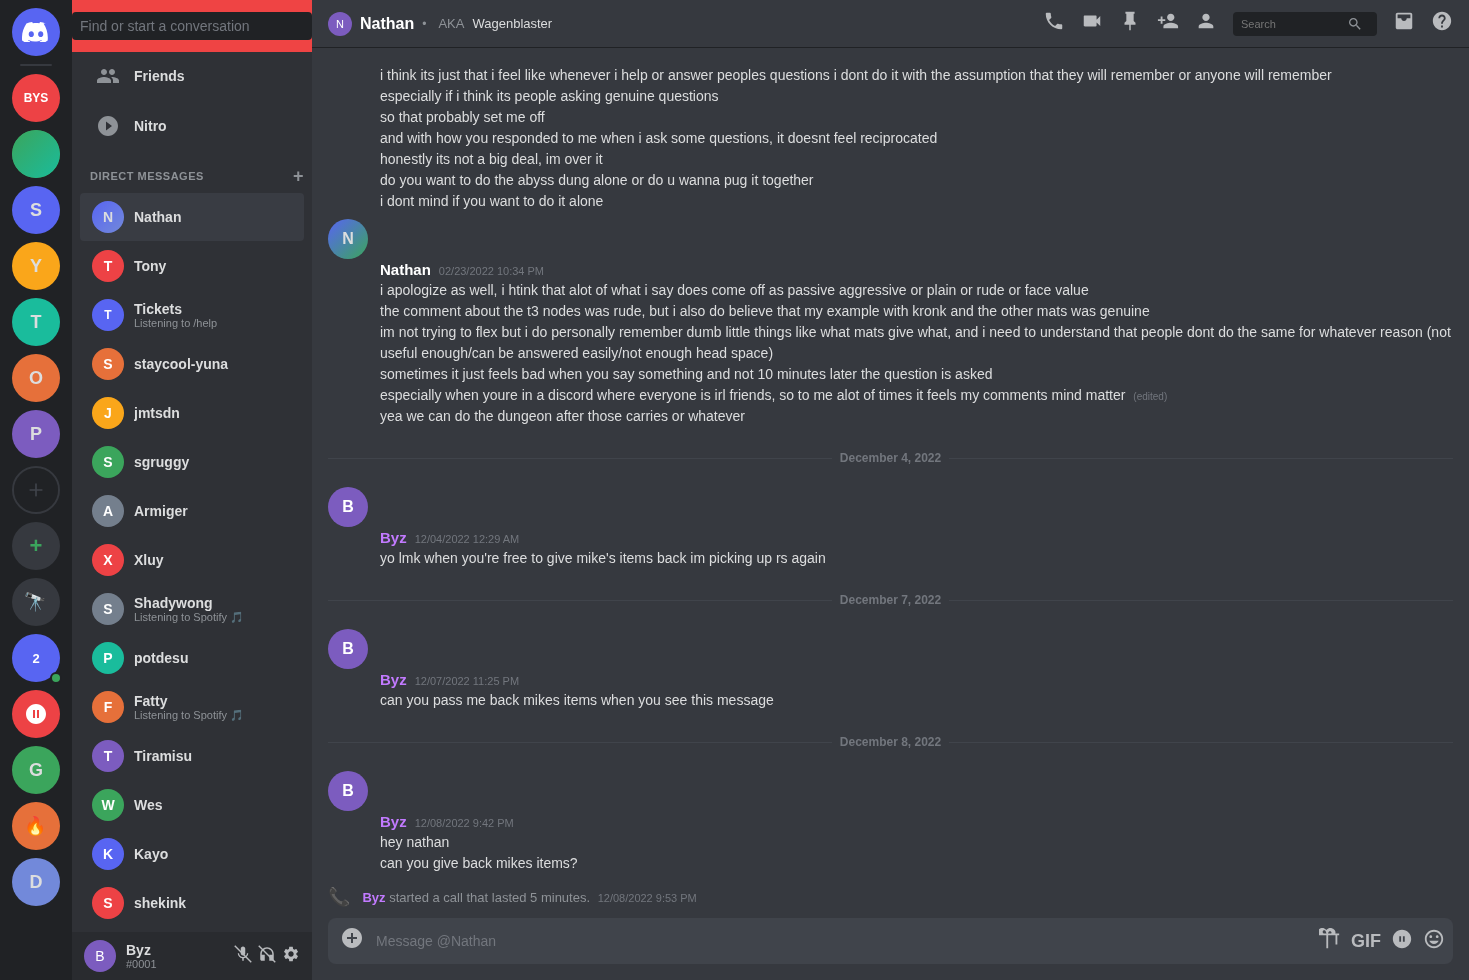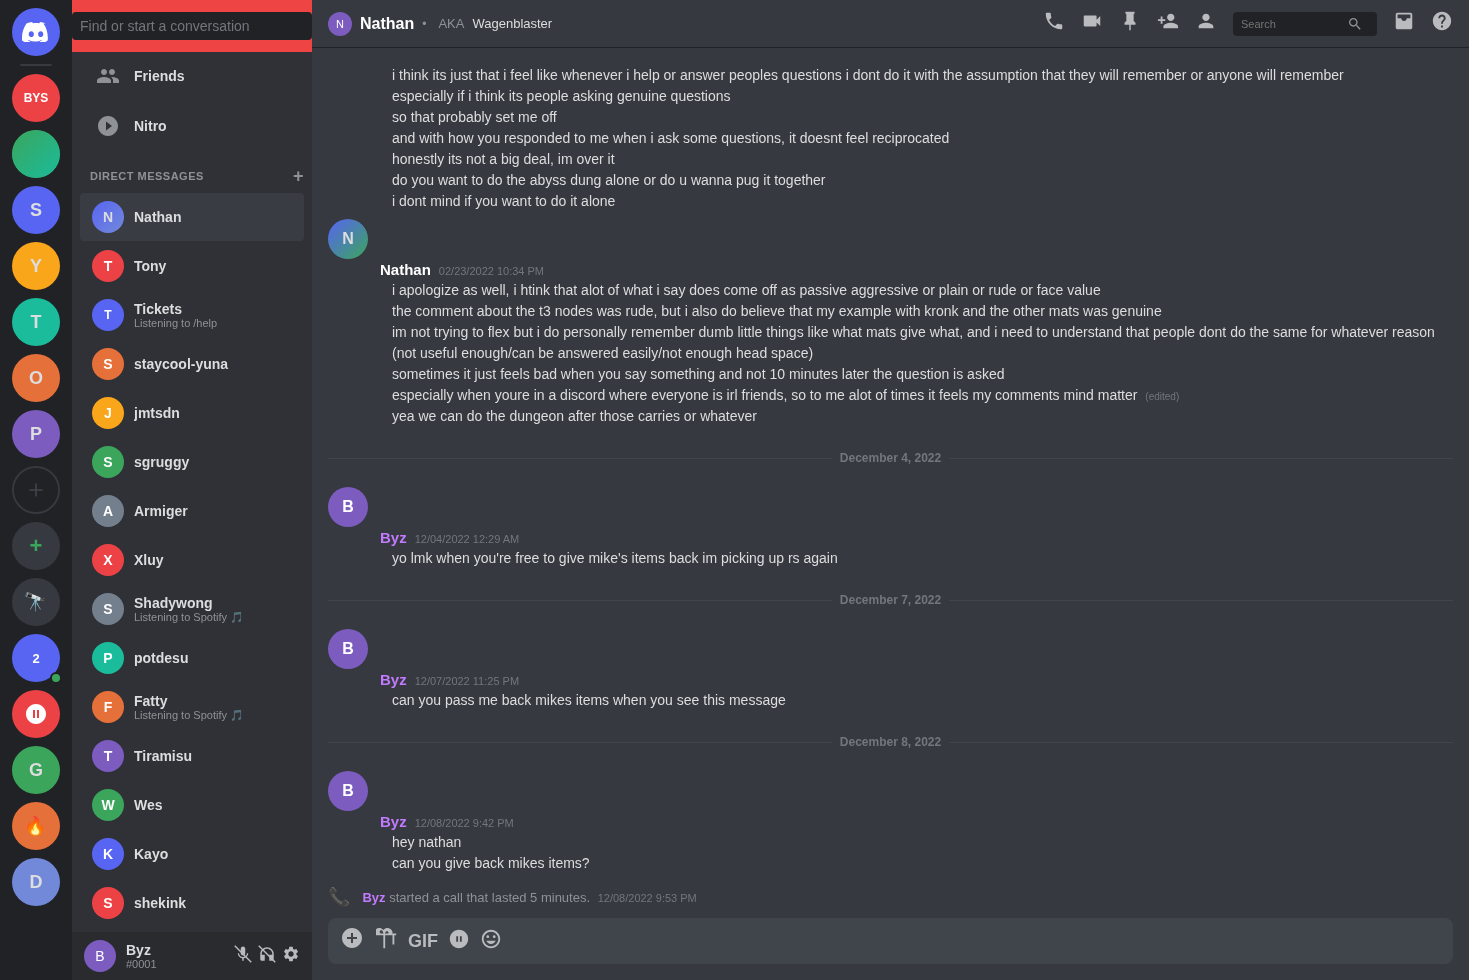--- a/index.html
+++ b/index.html
@@ -215,21 +215,21 @@
       align-items: center;
       justify-content: center;
       font-weight: bold;
       font-size: 16px;
       margin-top: 2px;
     }
     .msg-content { flex: 1; }
     .msg-header { display: flex; align-items: baseline; gap: 8px; margin-bottom: 2px; }
     .msg-author { font-size: 15px; font-weight: 700; color: #ffffff; }
     .msg-timestamp { font-size: 11px; color: #72767d; margin-top: 48px; }
-    .msg-text { font-size: 14px; color: #dcddde; line-height: 1.5; margin-left: 12px; }
+    .msg-text { font-size: 14px; color: #dcddde; line-height: 1.5; }
     .msg-edited { font-size: 10px; color: #72767d; margin-left: 4px; }
 
     
     .msg-continuation {
       padding: 1px 0 1px 52px;
     }
     .msg-continuation .msg-text { font-size: 14px; color: #dcddde; line-height: 1.5; }
 
     
     .date-divider {
@@ -725,20 +725,21 @@
 
   </div>
 
   <div class="message-input-area">
     <div class="message-input-wrapper">
       <span class="msg-add-btn">
         <svg width="24" height="24" fill="#b9bbbe" viewBox="0 0 24 24">
             <path d="M12 2C6.48 2 2 6.48 2 12s4.48 10 10 10 10-4.48 10-10S17.52 2 12 2zm5 11h-4v4h-2v-4H7v-2h4V7h2v4h4v2z"></path>
           </svg>
       </span>
+      <input class="msg-input" type="text" placeholder="Message @Nathan" style="">
       <div class="msg-actions">
 
         <span class="msg-action-btn" title="Send a gift">
           <svg width="22" height="22" fill="#b9bbbe" viewBox="0 0 24 24">
               <path d="M20 6h-2.18c.07-.43.18-.84.18-1.28C18 2.58 15.42 0 12.28 0 10.76 0 9.44.64 8.56 1.66L8 2.31l-.56-.65C6.56.64 5.24 0 3.72 0 0.58 0-2 2.58-2 5.72c0 .44.11.85.18 1.28H-4v2h2v10h2V8h8v14h2V8h8v10h2V8h2V6zm-14.28 0c-.97 0-1.72-.75-1.72-1.72 0-.97.75-1.72 1.72-1.72.76 0 1.4.49 1.65 1.17L8.14 6H5.72zm6.56 0h-2.42l.45-1.27C10.56 4.05 11.2 3.56 11.96 3.56 12.93 3.56 13.68 4.31 13.68 5.28 13.68 6.25 12.93 6 12.28 6z"></path>
             </svg>
         </span>
 
         <span class="msg-action-btn" title="GIF" style="font-size:18px;font-weight:700;color:#b9bbbe;">GIF</span>
 

